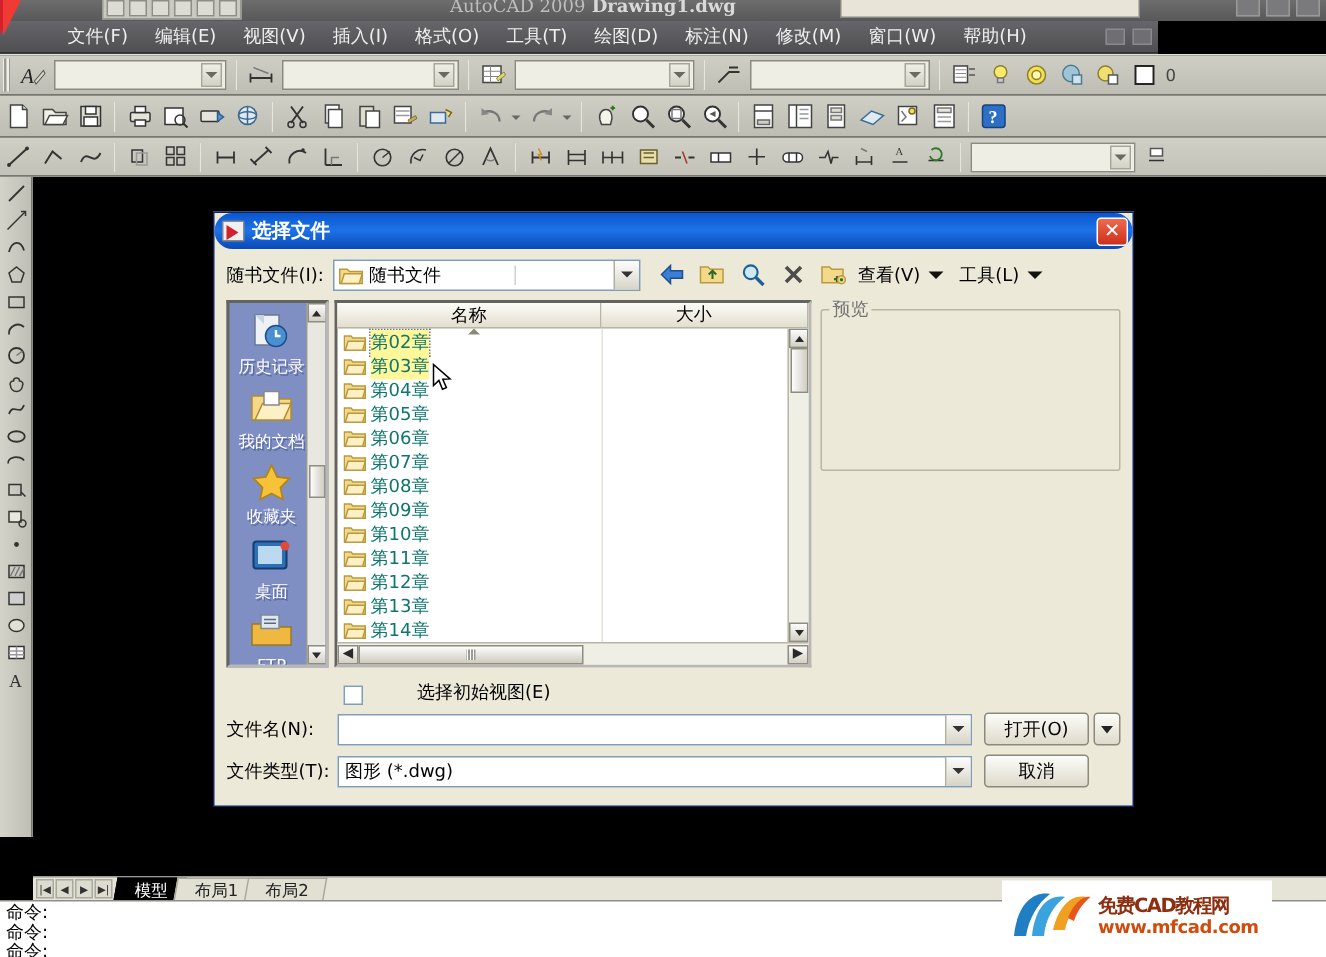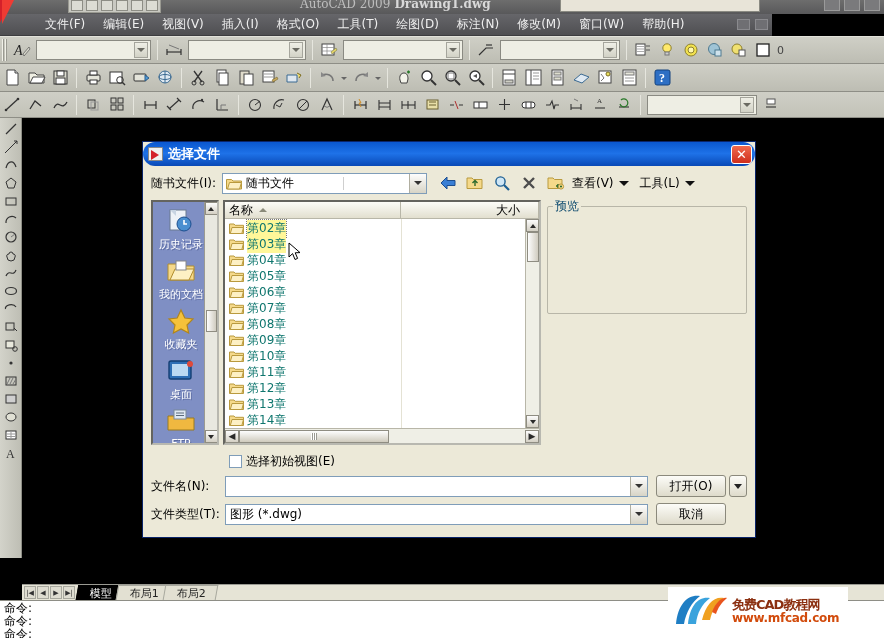--- a/index.html
+++ b/index.html
@@ -238,21 +238,21 @@
   .sb-arrow.down::after { border-bottom:none; border-top:4px solid #2a2a2a; }
   .sb-thumb { width:11px; height:22px; background:linear-gradient(90deg,#fdfdfd,#d0ccc0); border:1px solid #8f8d82; margin-top:95px; }
 
   .filelist-wrap {
     flex:1; margin-left:4px; background:#fff; border:2px inset #b8b8b0; position:relative;
     display:flex; flex-direction:column;
   }
   .fl-header { height:17px; background:#ece9d8; border-bottom:1px solid #b8b6a8; display:flex; font-size:12px; }
   .fl-header .col {
     display:flex; align-items:center; padding:0 4px;
-    border-right:1px solid #b8b6a8; background:linear-gradient(#fcfcf8,#e2dfcf);
+    border-right:1px solid #b8b6a8; background:linear-gradient(#fcfcf8,#e2dfcf);flex-direction:column;
   }
   .fl-header .col.name { width:176px; }
   .fl-header .col.size { flex:1; justify-content:flex-end; padding-right:18px; }
   .fl-header .sortarrow { margin-left:6px; width:0;height:0;border-left:4px solid transparent;border-right:4px solid transparent;border-bottom:4px solid #8a8a7a; }
   .fl-body { flex:1; position:relative; overflow:hidden; }
   .fl-items { padding:1px 0 0 2px; }
   .fitem { display:flex; align-items:center; height:16px; font-size:12px; padding-left:2px; }
   .fitem .ficon { width:15px; height:13px; margin-right:3px; flex:none; }
   .fitem .fname { color:#0f766e; }
   .fitem.sel0 .fname { background:#fff799; outline:1px dotted #777; }
@@ -268,25 +268,25 @@
   }
   .fl-hsb .hthumb {
     height:13px; width:150px; background:linear-gradient(#fdfdfd,#cfcbbd); border:1px solid #8f8d82;
     display:flex; align-items:center; justify-content:center;
   }
   .fl-hsb .hthumb::after { content:""; width:6px; height:7px; background:repeating-linear-gradient(90deg,#fff 0 1px,#9a9a92 1px 2px); }
   .hsb-arrow { width:14px; height:13px; background:linear-gradient(#fcfcfc,#d4d0c4); border:1px solid #8f8d82;
               display:flex;align-items:center;justify-content:center;font-size:9px;color:#2a2a2a; }
 
   .preview-wrap { width:200px; margin-left:6px; position:relative; }
-  .preview-legend { position:absolute; left:6px; top:-2px; color:#0c4a6e; font-size:12px; background:#ece9d8; padding:0 2px; z-index:2; }
+  .preview-legend { position:absolute; left:6px; top:-2px; color:#737373; font-size:12px; background:#ece9d8; padding:0 2px; z-index:2; }
   .preview-box { position:absolute; left:0; top:6px; right:0; height:108px; border:1px solid #b8b6a8; background:#ece9d8; border-radius:2px; }
 
   .dlg-bottom { position:absolute; left:8px; right:8px; bottom:8px; }
-  .chkrow { display:flex; align-items:center; margin-left:78px; margin-bottom:5px; }
+  .chkrow { display:flex; align-items:flex-end; margin-left:78px; margin-bottom:5px;gap:32px; }
   .chkbox { width:13px; height:13px; background:#fff; border:1px solid #7f9db9; margin-right:4px; }
   .frow { display:flex; align-items:center; margin-bottom:6px; }
   .frow .flabel { width:74px; font-size:12px; }
   .fcombo {
     flex:1; height:21px; background:#fff; border:1px solid #7f9db9;
     display:flex; align-items:center; padding-left:4px; font-size:12px; position:relative;
   }
   .fcombo .cbtn2 {
     margin-left:auto; width:17px; height:19px; background:linear-gradient(#fdfdfd,#d7d4c6);
     border-left:1px solid #b0aea0; display:flex; align-items:center; justify-content:center;

